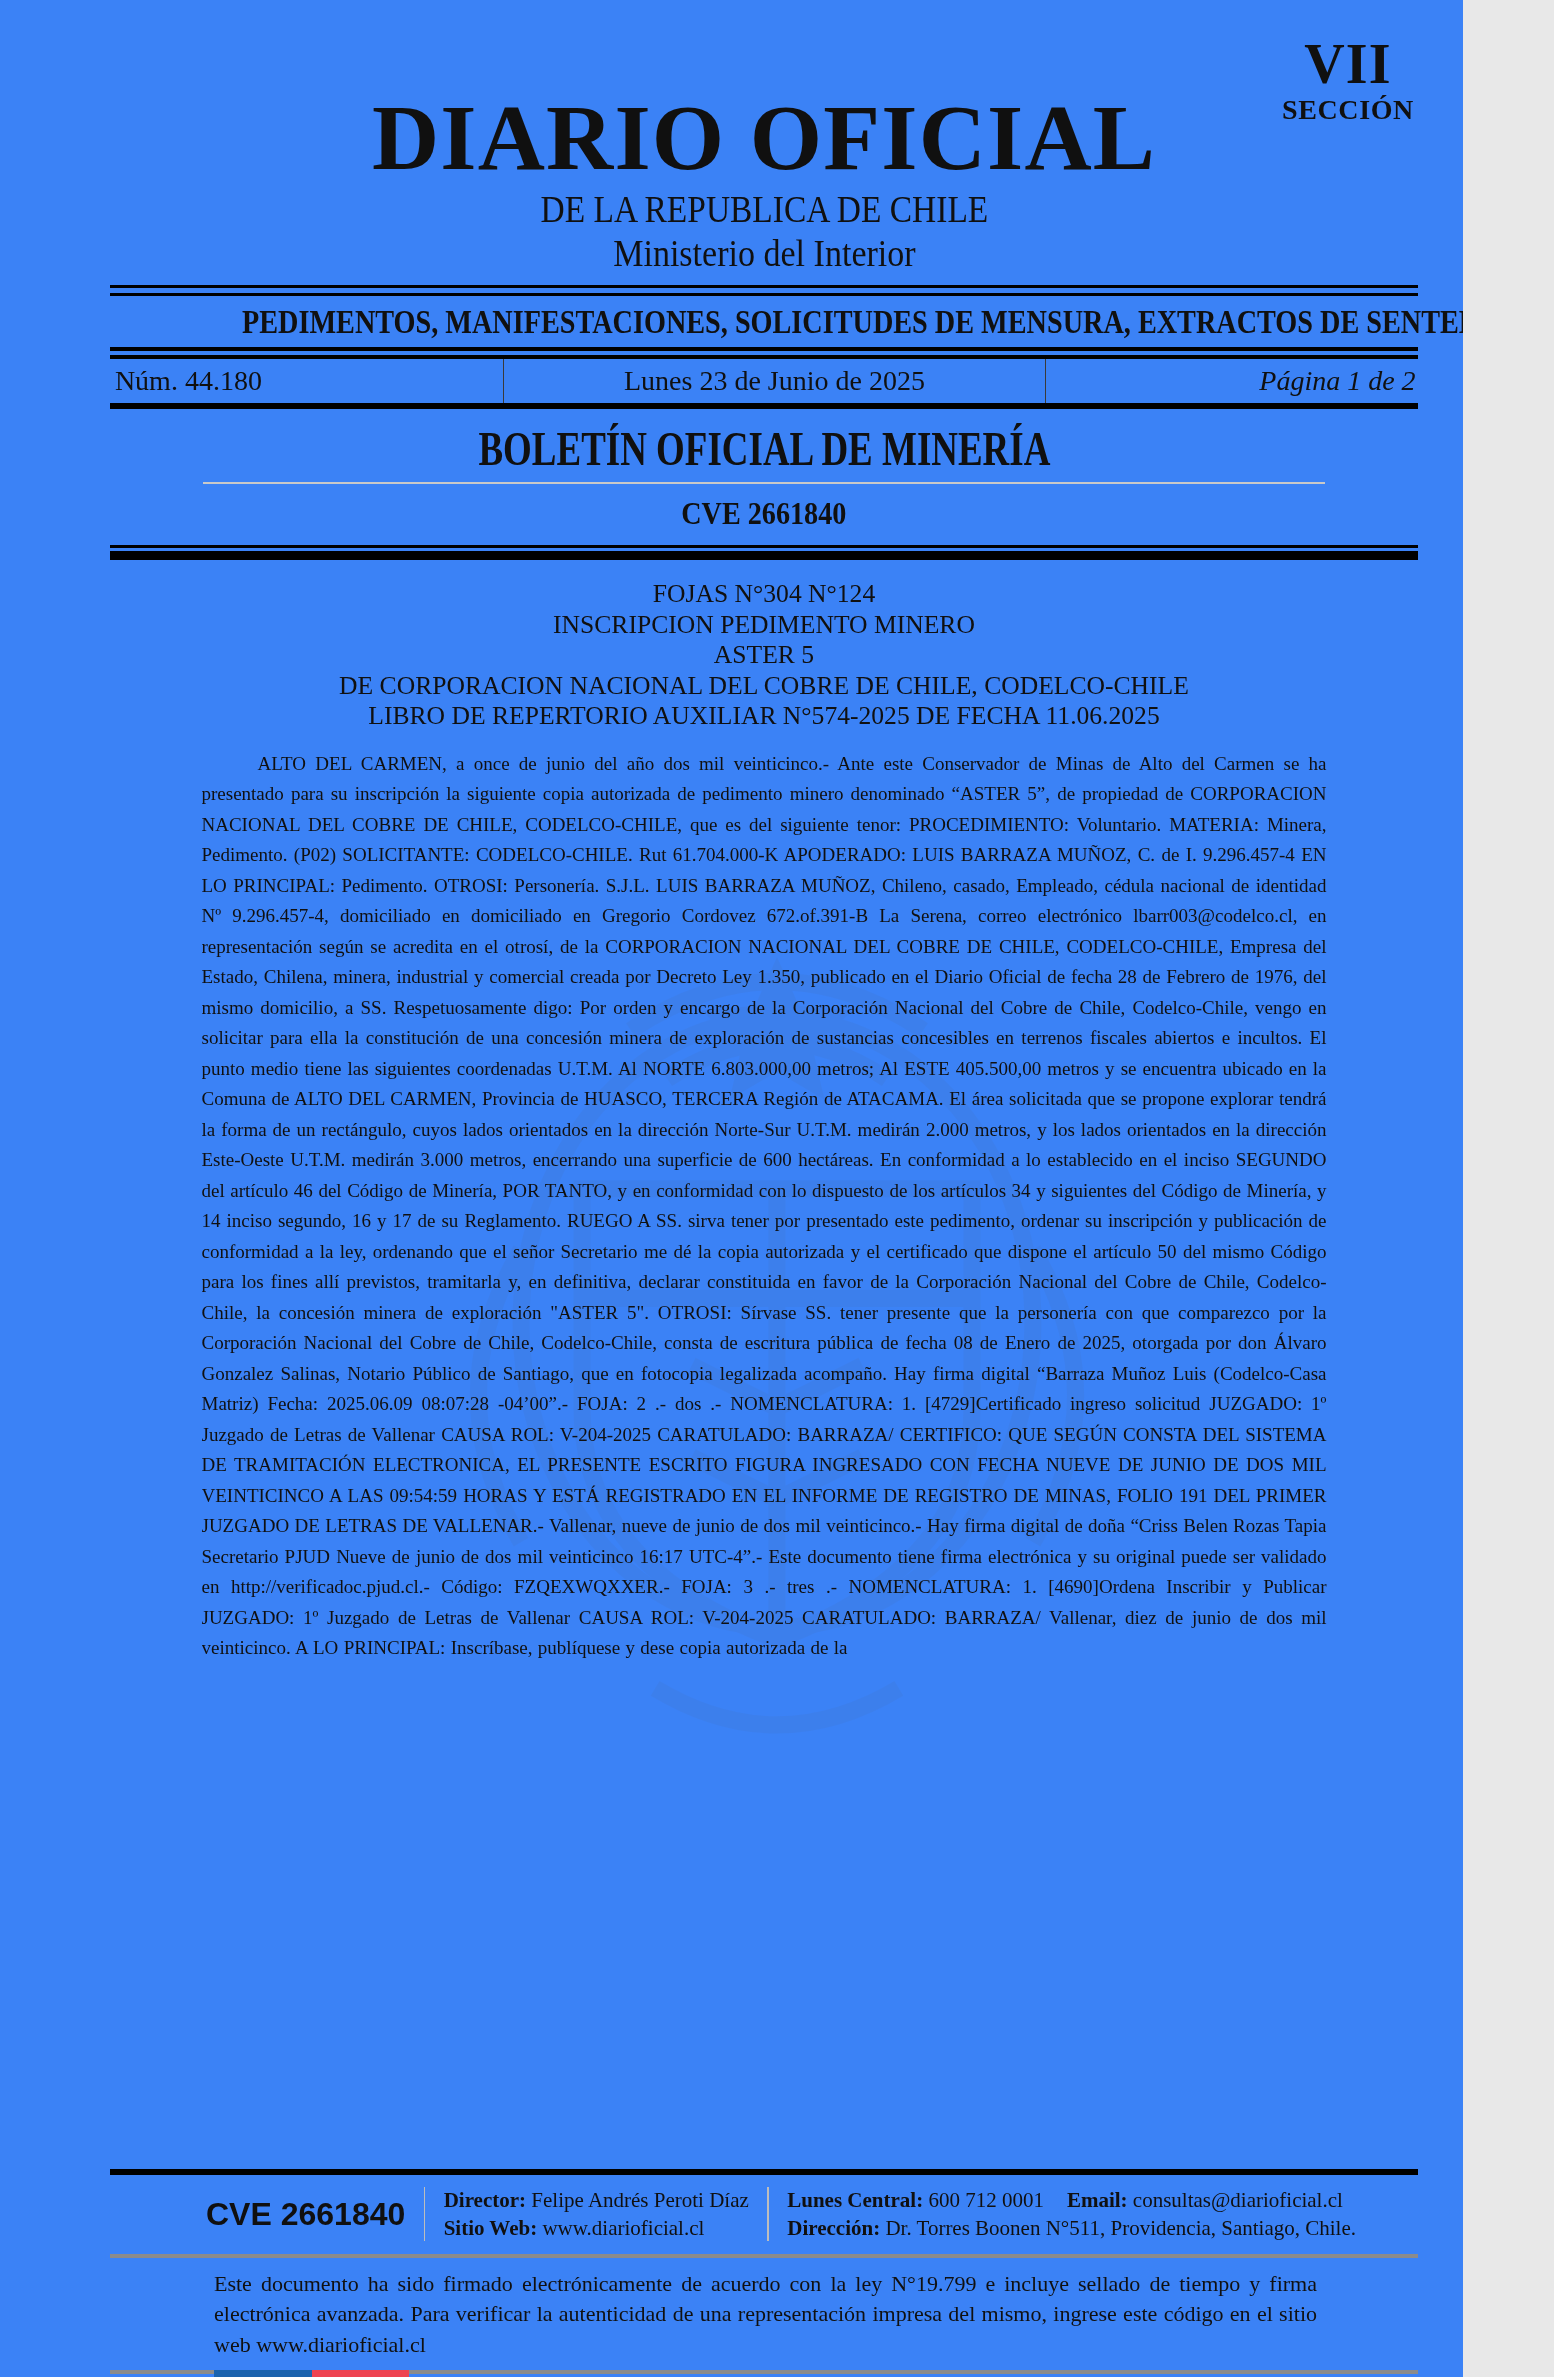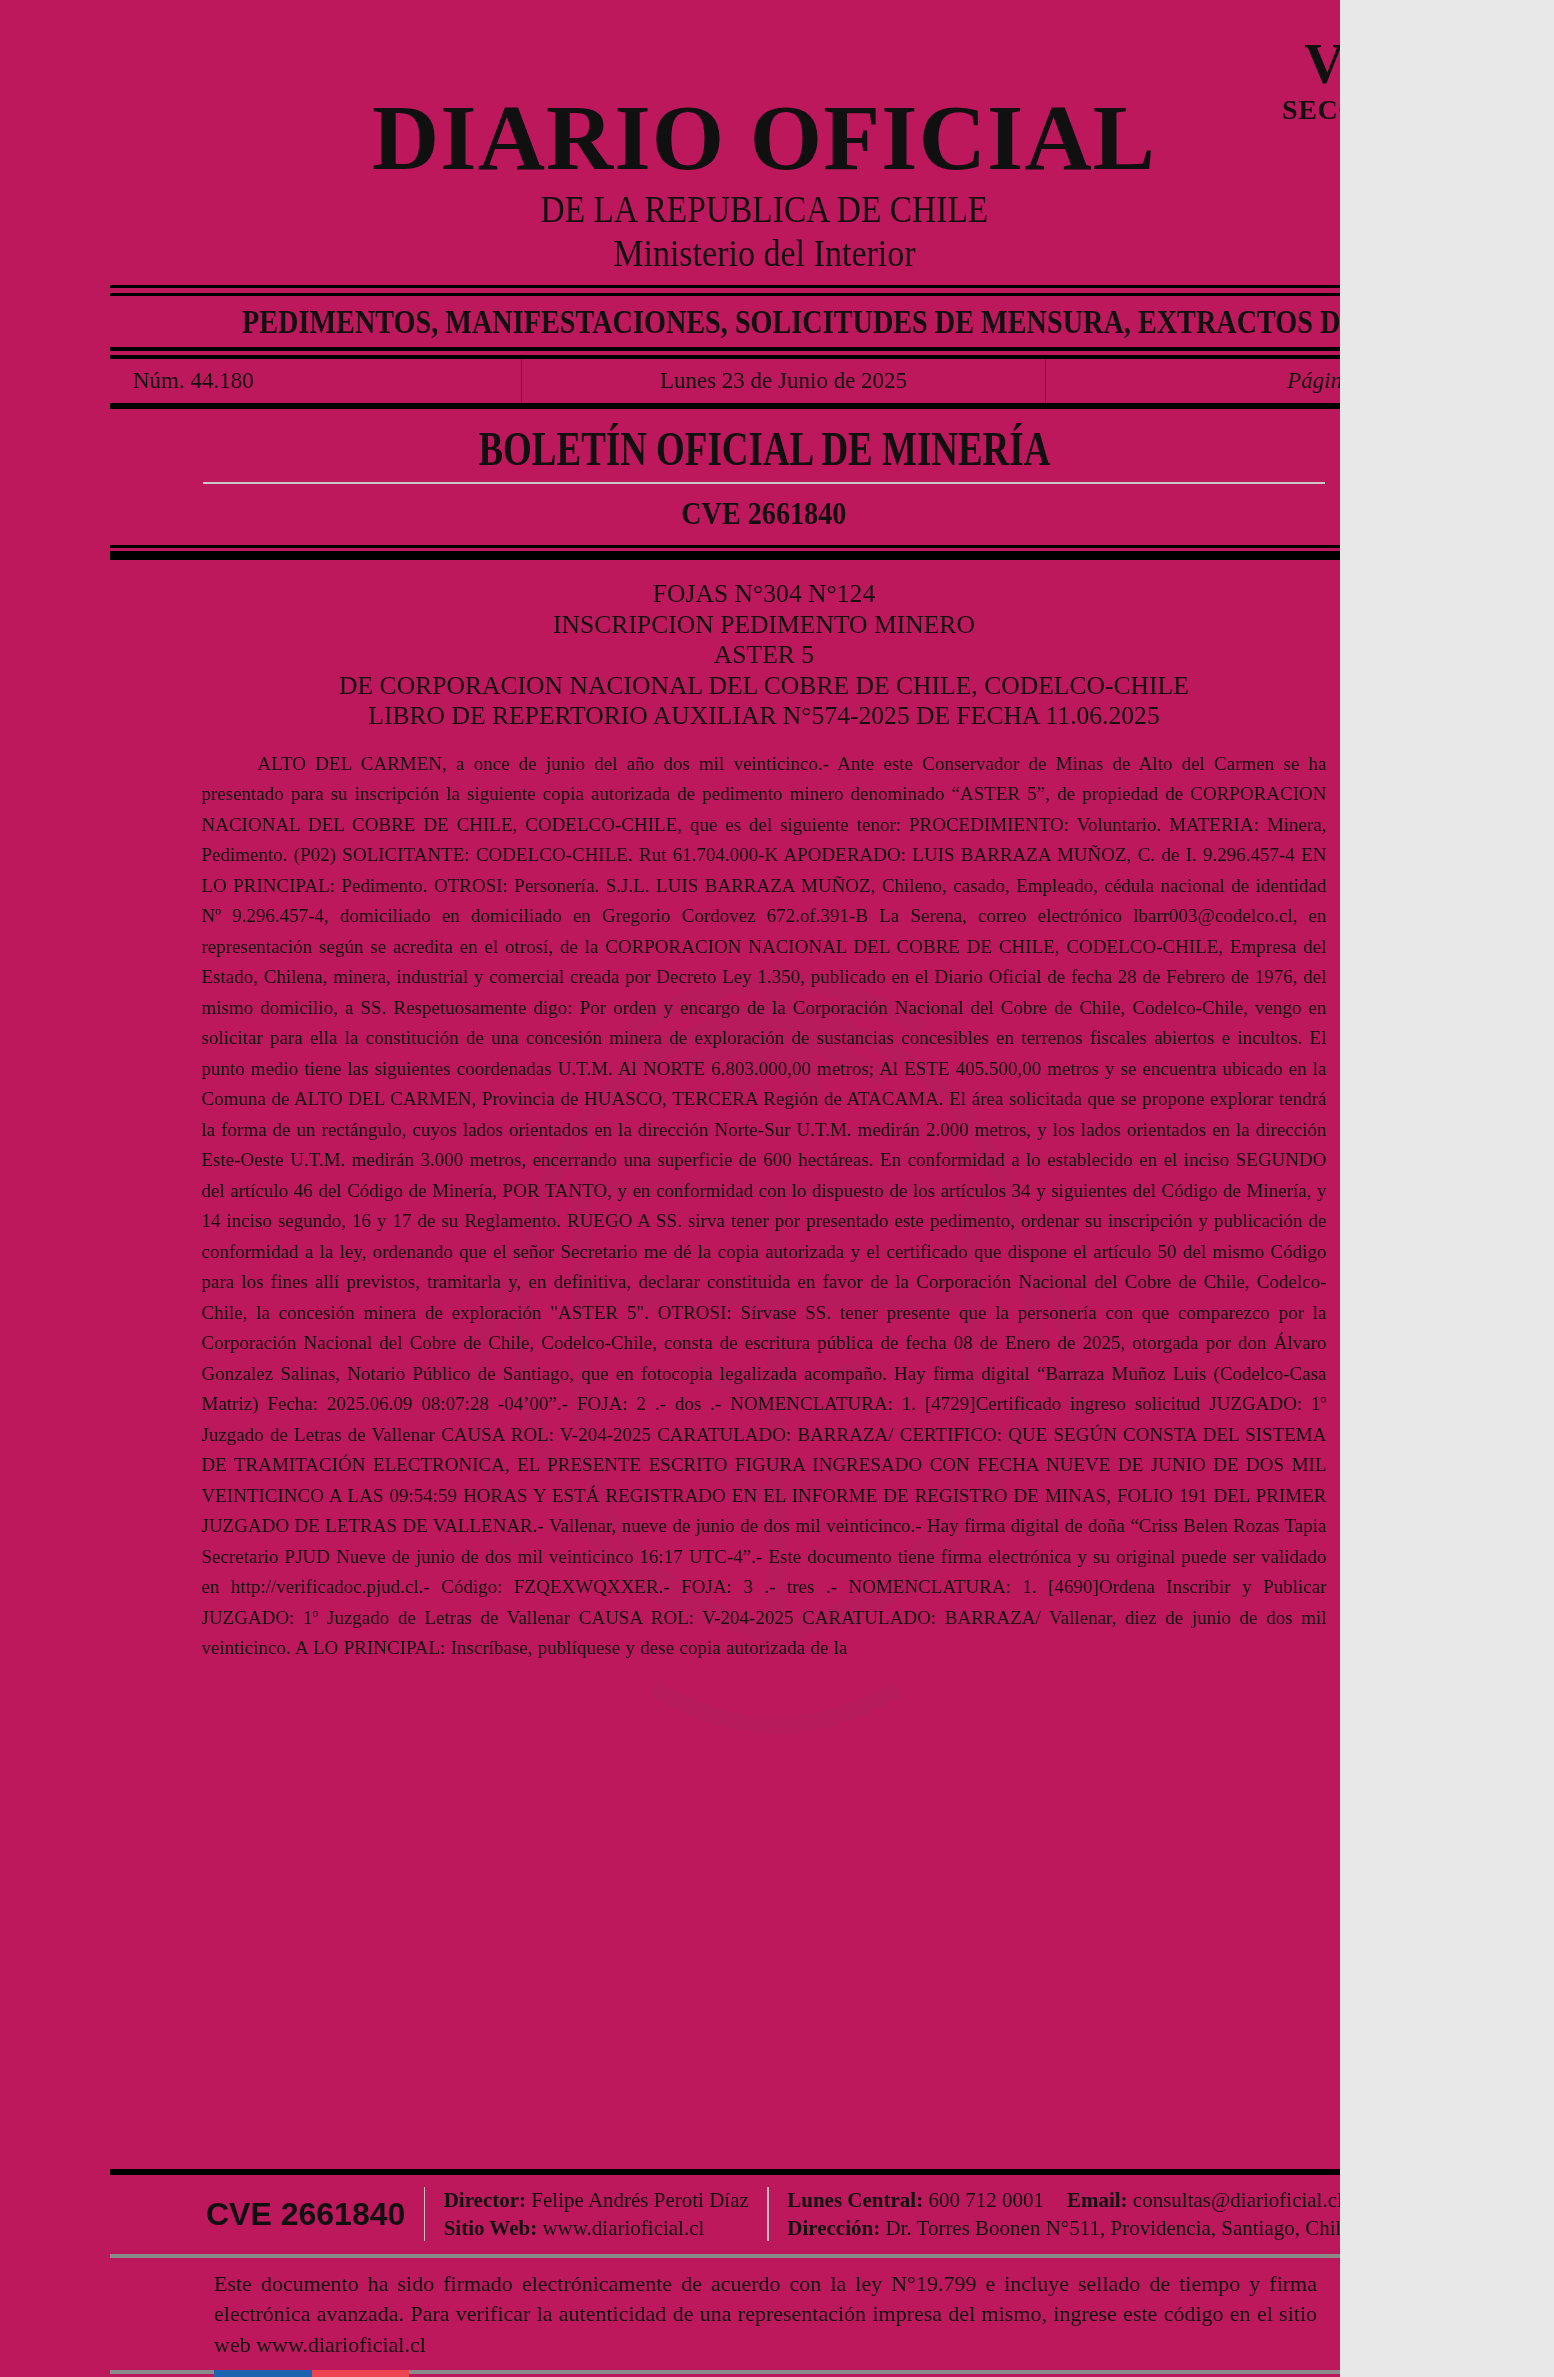--- a/index.html
+++ b/index.html
@@ -1,19 +1,19 @@
 <!DOCTYPE html>
 <html style="font-size:9.8px"><head>
 <meta charset="utf-8">
 <style>
   html,body{margin:0;padding:0;background:#e8e8e8;}
   .page{
     position:relative;
-    width:1340px;height:2377px;
-    background:#be185d;
+    width:1463px;height:2377px;
+    background:#3b82f6;
     color:#101010;
     font-family:"Liberation Serif", serif;
     overflow:hidden;
   }
   .inner{position:absolute;left:110px;top:0;width:1308px;}
 
   
   .masthead{position:relative;text-align:center;padding-top:91px;}
   .m-title{font-size:93px;line-height:1.0;font-weight:bold;letter-spacing:1.2px;white-space:nowrap;}
   .m-sub{margin-top:6.1px;font-size:38px;line-height:1.0;white-space:nowrap;}
@@ -29,21 +29,21 @@
   .r6{height:3.7px;} .r5{height:3px;} .r10{height:6.1px;} .r14{height:8.5px;}
   .gap7{margin-top:4.3px;} .gap5{margin-top:3px;}
   .grayline{height:2.4px;background:#c9c9c9;width:1122px;margin:8.5px auto 0 auto;}
   .grayrule{height:3.7px;background:#8b8b8b;}
 
   .rules-top{margin-top:12.2px;}
   .banner{margin:8px 0 7.3px 0;text-align:center;font-weight:bold;font-size:34px;line-height:1.05;white-space:nowrap;}
   .banner .sx{display:inline-block;transform:scaleX(.83);transform-origin:center;}
 
   
-  .datebar{display:flex;align-items:center;height:44px;font-size:23px;margin-top:0;margin-left:18px;}
+  .datebar{display:flex;align-items:center;height:44px;font-size:28px;margin-top:0;}
   .datebar .c1{flex:0 0 393px;text-align:left;padding-left:4.9px;box-sizing:border-box;}
   .datebar .c2{flex:1;align-self:stretch;display:flex;align-items:center;justify-content:center;
                border-left:1.2px solid #3a3a3a;border-right:1.2px solid #3a3a3a;}
   .datebar .c3{flex:0 0 372px;text-align:right;padding-right:2.4px;box-sizing:border-box;font-style:italic;}
 
   
   .bulletin-title{margin-top:16px;text-align:center;font-weight:bold;font-size:48px;line-height:1;white-space:nowrap;}
   .bulletin-title .sx{display:inline-block;transform:scaleX(.77);transform-origin:center;}
   .cve-line{margin-top:13.4px;text-align:center;font-weight:bold;font-size:32px;line-height:1;white-space:nowrap;}
   .cve-line .sx{display:inline-block;transform:scaleX(.88);transform-origin:center;}

